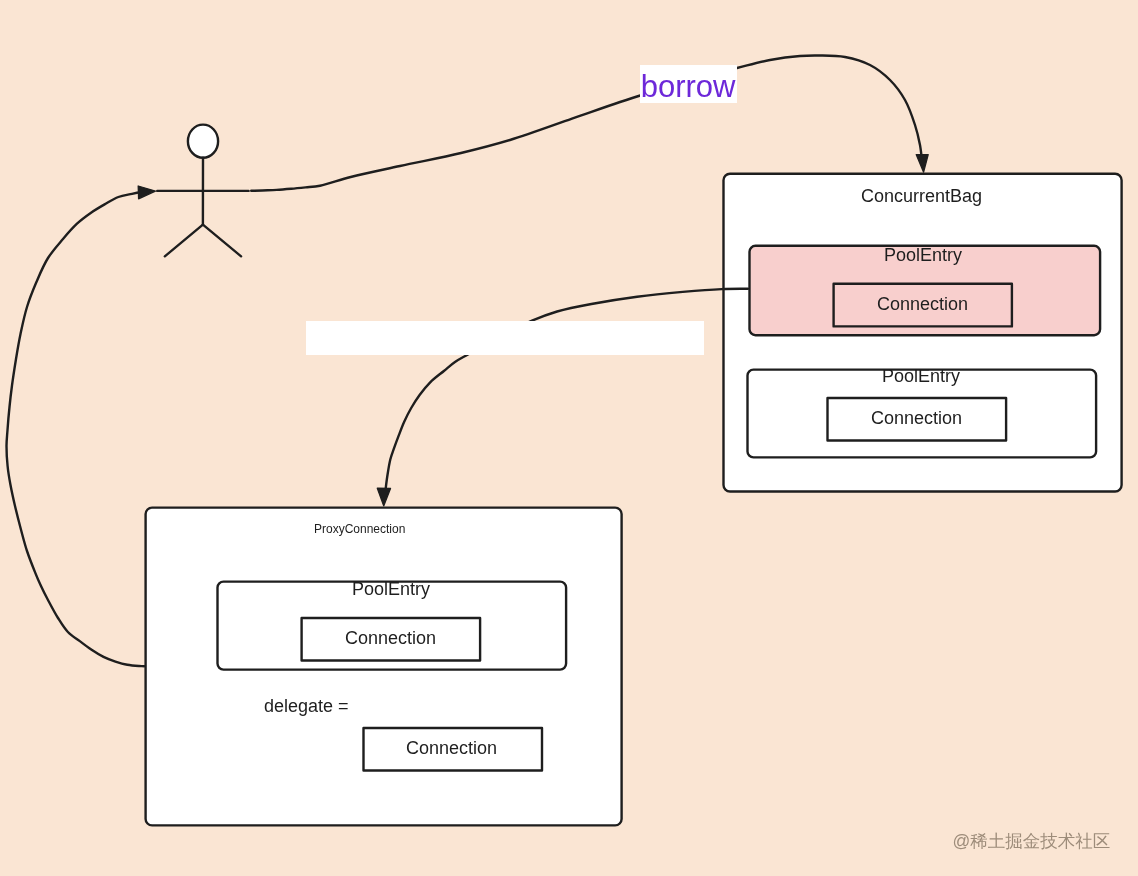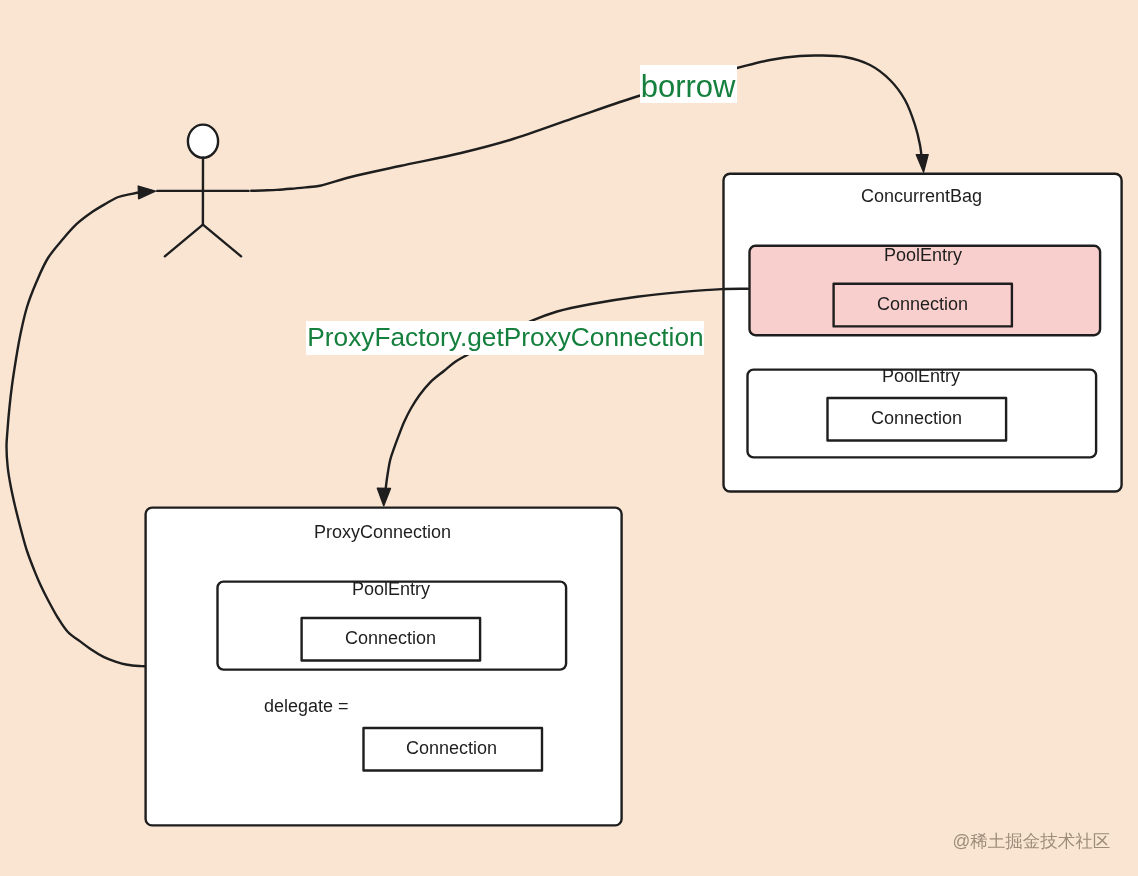--- a/index.html
+++ b/index.html
@@ -2,21 +2,21 @@
 <html><head>
 <meta charset="utf-8">
 <style>
   html,body{margin:0;padding:0;background:#FAE5D3;}
   body{width:1138px;height:876px;overflow:hidden;
        font-family:"Liberation Sans",sans-serif;}
   #stage{position:relative;width:1138px;height:876px;background:#FAE5D3;}
   svg#art{position:absolute;left:0;top:0;width:1138px;height:876px;display:block;}
   .txt{position:absolute;white-space:nowrap;color:#1e1e1e;line-height:1;
        -webkit-font-smoothing:antialiased;transform:translateZ(0);}
-  .arrowlabel{position:absolute;white-space:nowrap;color:#15803d;line-height:1;
+  .arrowlabel{position:absolute;white-space:nowrap;color:#6d28d9;line-height:1;
        -webkit-font-smoothing:antialiased;transform:translateZ(0);}
   .lblbg{position:absolute;background:#ffffff;}
   .wm{position:absolute;white-space:nowrap;color:#9d8c7a;font-size:17.5px;line-height:1;
        -webkit-font-smoothing:antialiased;transform:translateZ(0);}
 </style>
 </head>
 <body>
 
 <div id="stage">
 
@@ -78,28 +78,27 @@
   </svg>
 
   <div class="txt" style="left:861px;top:187px;font-size:18px;">ConcurrentBag</div>
 
   <div class="txt" style="left:884px;top:246px;font-size:18px;">PoolEntry</div>
   <div class="txt" style="left:877px;top:295px;font-size:18px;">Connection</div>
 
   <div class="txt" style="left:882px;top:367.1px;font-size:18px;">PoolEntry</div>
   <div class="txt" style="left:871px;top:409px;font-size:18px;">Connection</div>
 
-  <div class="txt" style="left:314px;top:523px;font-size:18px;text-align:right;">ProxyConnection</div>
+  <div class="txt" style="left:314px;top:523px;font-size:12px;text-align:right;">ProxyConnection</div>
 
   <div class="txt" style="left:352px;top:580px;font-size:18px;">PoolEntry</div>
   <div class="txt" style="left:345px;top:629px;font-size:18px;">Connection</div>
 
   <div class="txt" style="left:264px;top:697px;font-size:18px;">delegate =</div>
   <div class="txt" style="left:406px;top:739px;font-size:18px;">Connection</div>
 
   <div class="lblbg" style="left:640px;top:64.5px;width:97px;height:38px;"></div>
   <div class="arrowlabel" style="left:640.7px;top:70.5px;font-size:31px;">borrow</div>
 
   <div class="lblbg" style="left:306px;top:321px;width:397.5px;height:33.5px;"></div>
-  <div class="arrowlabel" style="left:307.3px;top:324px;font-size:26.25px;">ProxyFactory.getProxyConnection</div>
 
   <div class="wm" style="left:952.5px;top:832.5px;text-align:right;">@稀土掘金技术社区</div>
 </div>
 
 </body></html>

